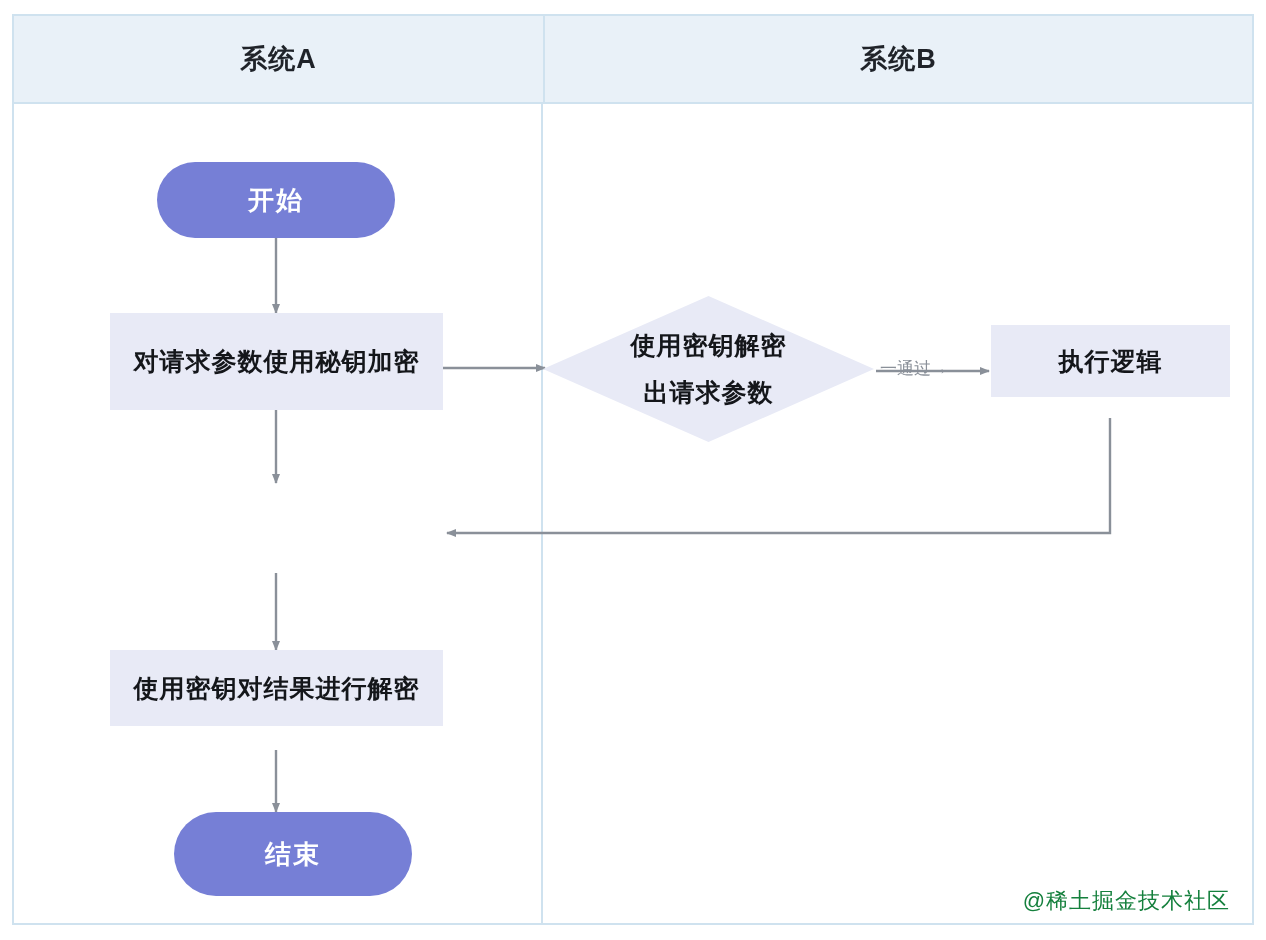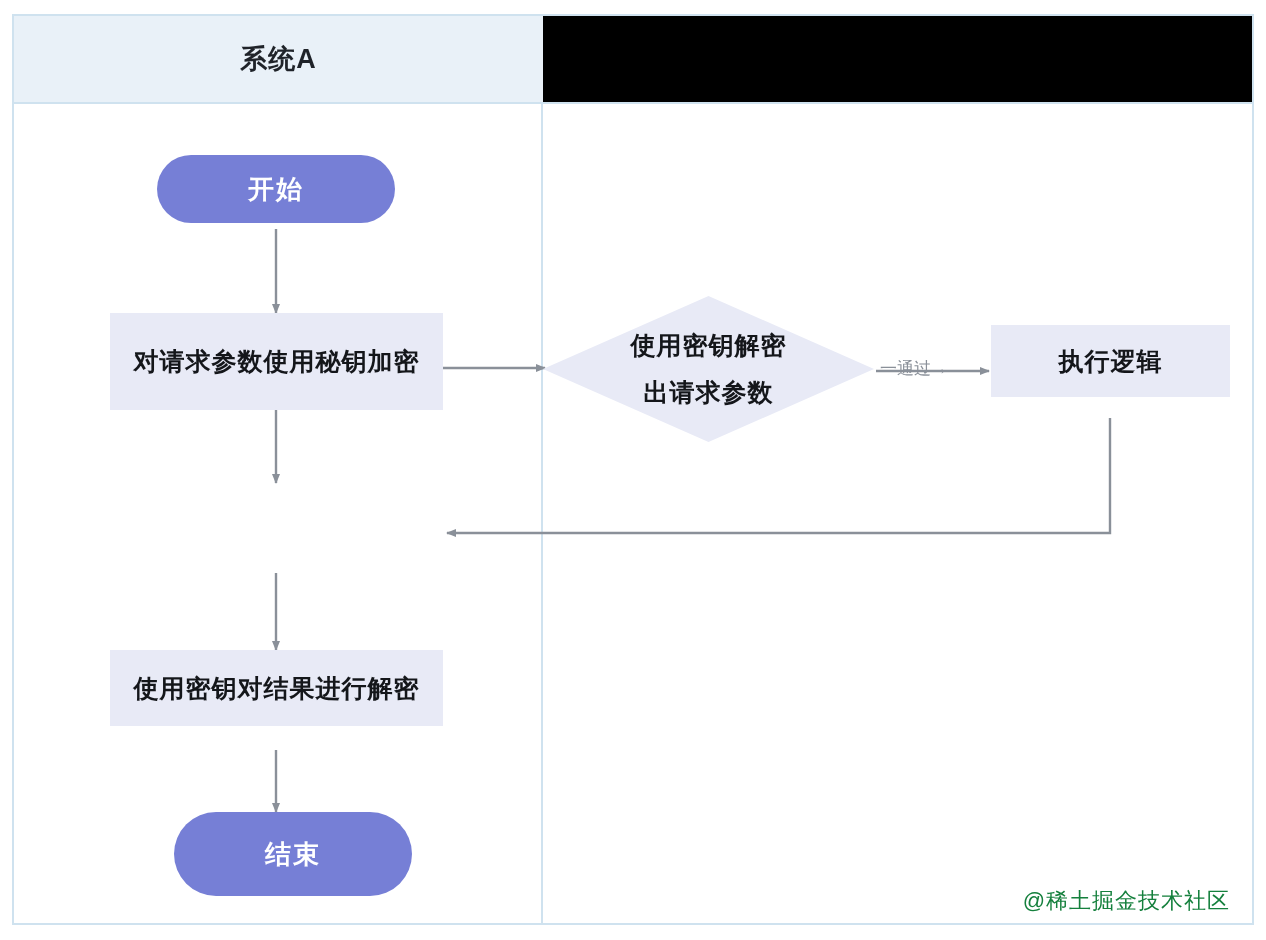--- a/index.html
+++ b/index.html
@@ -143,20 +143,23 @@
 <body>
 
 <div id="canvas">
 
   <div class="lane-frame"></div>
 
   <div class="lane-header-row">
     <div class="lane-header">
       <span>系统A</span>
     </div>
+    <div class="lane-header right">
+      <span>系统B</span>
+    </div>
   </div>
 
   <div class="lane-divider"></div>
 
   <svg class="edges" viewBox="0 0 1266 940" xmlns="http://www.w3.org/2000/svg">
     <defs>
       <marker id="arrow" markerWidth="10" markerHeight="8" refX="9" refY="4" orient="auto" markerUnits="userSpaceOnUse">
         <path d="M0,0 L10,4 L0,8 z" fill="#8a9099"></path>
       </marker>
     </defs>
@@ -171,21 +174,21 @@
 
     <polyline points="1110,418 1110,533 447,533" fill="none" stroke="#8a9099" stroke-width="2.4" marker-end="url(#arrow)"></polyline>
 
     <line x1="276" y1="573" x2="276" y2="650" stroke="#8a9099" stroke-width="2.4" marker-end="url(#arrow)"></line>
 
     <line x1="276" y1="750" x2="276" y2="812" stroke="#8a9099" stroke-width="2.4" marker-end="url(#arrow)"></line>
   </svg>
 
   <div class="edge-label" style="left:880px; top:357px;">一通过→</div>
 
-  <div class="node pill" style="left:157px; top:155px; width:238px; height:68px;">
+  <div class="node pill" style="left:157px; top:162px; width:238px; height:76px;">
     <span>开始</span>
   </div>
 
   <div class="node rect" style="left:110px; top:313px; width:333px; height:97px; padding:0 8px;">
     <span>对请求参数使用秘钥加密</span>
   </div>
 
   <div class="diamond-wrap" style="left:543px; top:296px; width:331px; height:146px;">
     <svg class="diamond-shape" width="331" height="146" viewBox="0 0 331 146" xmlns="http://www.w3.org/2000/svg">
       <polygon points="165.5,0 331,73 165.5,146 0,73" fill="#e8eaf6"></polygon>

